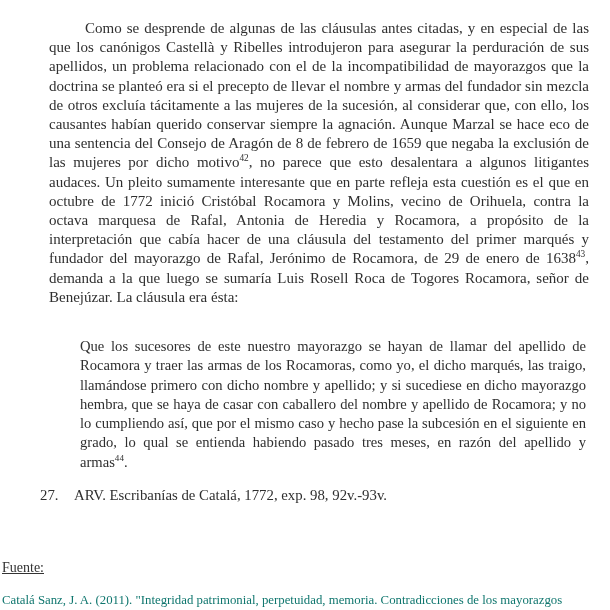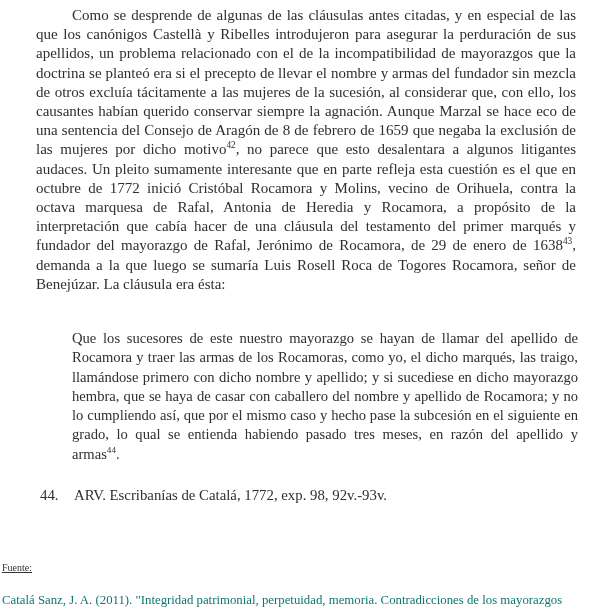--- a/index.html
+++ b/index.html
@@ -17,32 +17,32 @@
   }
   .page {
     position: absolute;
     inset: 0;
   }
   .main-para {
     position: absolute;
     top: 6px;
     left: 36px;
     width: 540px;
-    margin: 0;
+    margin: 13px;
     font-size: 15px;
     line-height: 19.2px;
     text-align: justify;
     text-indent: 36px;
   }
   .quote-block {
     position: absolute;
     top: 329px;
     left: 72px;
     width: 506px;
-    margin: 0;
+    margin: 8px;
     font-size: 14.6px;
     line-height: 19.3px;
     text-align: justify;
   }
   sup.fn-ref {
     font-size: 0.62em;
     line-height: 0;
     vertical-align: super;
     letter-spacing: 0;
   }
@@ -55,21 +55,21 @@
     line-height: 19px;
   }
   .footnote-line .fn-num {
     display: inline-block;
     min-width: 34px;
   }
   .source-label {
     position: absolute;
     left: 2px;
     top: 559px;
-    font-size: 10px;
+    font-size: 14px;
     line-height: 17px;
     text-decoration: underline;
     color: #333333;
   }
   .source-citation {
     position: absolute;
     left: 2px;
     top: 592px;
     width: 608px;
     font-size: 12.8px;
@@ -81,19 +81,19 @@
 </style>
 </head>
 <body>
 
 <div class="page">
 
   <p class="main-para"><span>Como se desprende de algunas de las cláusulas antes citadas, y en especial de las que los canónigos Castellà y Ribelles introdujeron para asegurar la perduración de sus apellidos, un problema relacionado con el de la incompatibilidad de mayorazgos que la doctrina se planteó era si el precepto de llevar el nombre y armas del fundador sin mezcla de otros excluía tácitamente a las mujeres de la sucesión, al considerar que, con ello, los causantes habían querido conservar siempre la agnación. Aunque Marzal se hace eco de una sentencia del Consejo de Aragón de 8 de febrero de 1659 que negaba la exclusión de las mujeres por dicho motivo</span><sup class="fn-ref">42</sup><span>, no parece que esto desalentara a algunos litigantes audaces. Un pleito sumamente interesante que en parte refleja esta cuestión es el que en octubre de 1772 inició Cristóbal Rocamora y Molins, vecino de Orihuela, contra la octava marquesa de Rafal, Antonia de Heredia y Rocamora, a propósito de la interpretación que cabía hacer de una cláusula del testamento del primer marqués y fundador del mayorazgo de Rafal, Jerónimo de Rocamora, de 29 de enero de 1638</span><sup class="fn-ref">43</sup><span>, demanda a la que luego se sumaría Luis Rosell Roca de Togores Rocamora, señor de Benejúzar. La cláusula era ésta:</span></p>
 
   <blockquote class="quote-block"><span>Que los sucesores de este nuestro mayorazgo se hayan de llamar del apellido de Rocamora y traer las armas de los Rocamoras, como yo, el dicho marqués, las traigo, llamándose primero con dicho nombre y apellido; y si sucediese en dicho mayorazgo hembra, que se haya de casar con caballero del nombre y apellido de Rocamora; y no lo cumpliendo así, que por el mismo caso y hecho pase la subcesión en el siguiente en grado, lo qual se entienda habiendo pasado tres meses, en razón del apellido y armas</span><sup class="fn-ref">44</sup><span>.</span></blockquote>
 
-  <div class="footnote-line"><span class="fn-num">44.</span><span>ARV. Escribanías de Catalá, 1772, exp. 98, 92v.-93v.</span></div>
+  <div class="footnote-line"><span class="fn-num">27.</span><span>ARV. Escribanías de Catalá, 1772, exp. 98, 92v.-93v.</span></div>
 
   <div class="source-label">Fuente:</div>
 
   <div class="source-citation">Catalá Sanz, J. A. (2011). "Integridad patrimonial, perpetuidad, memoria. Contradicciones de los mayorazgos</div>
 
 </div>
 
 </body></html>

